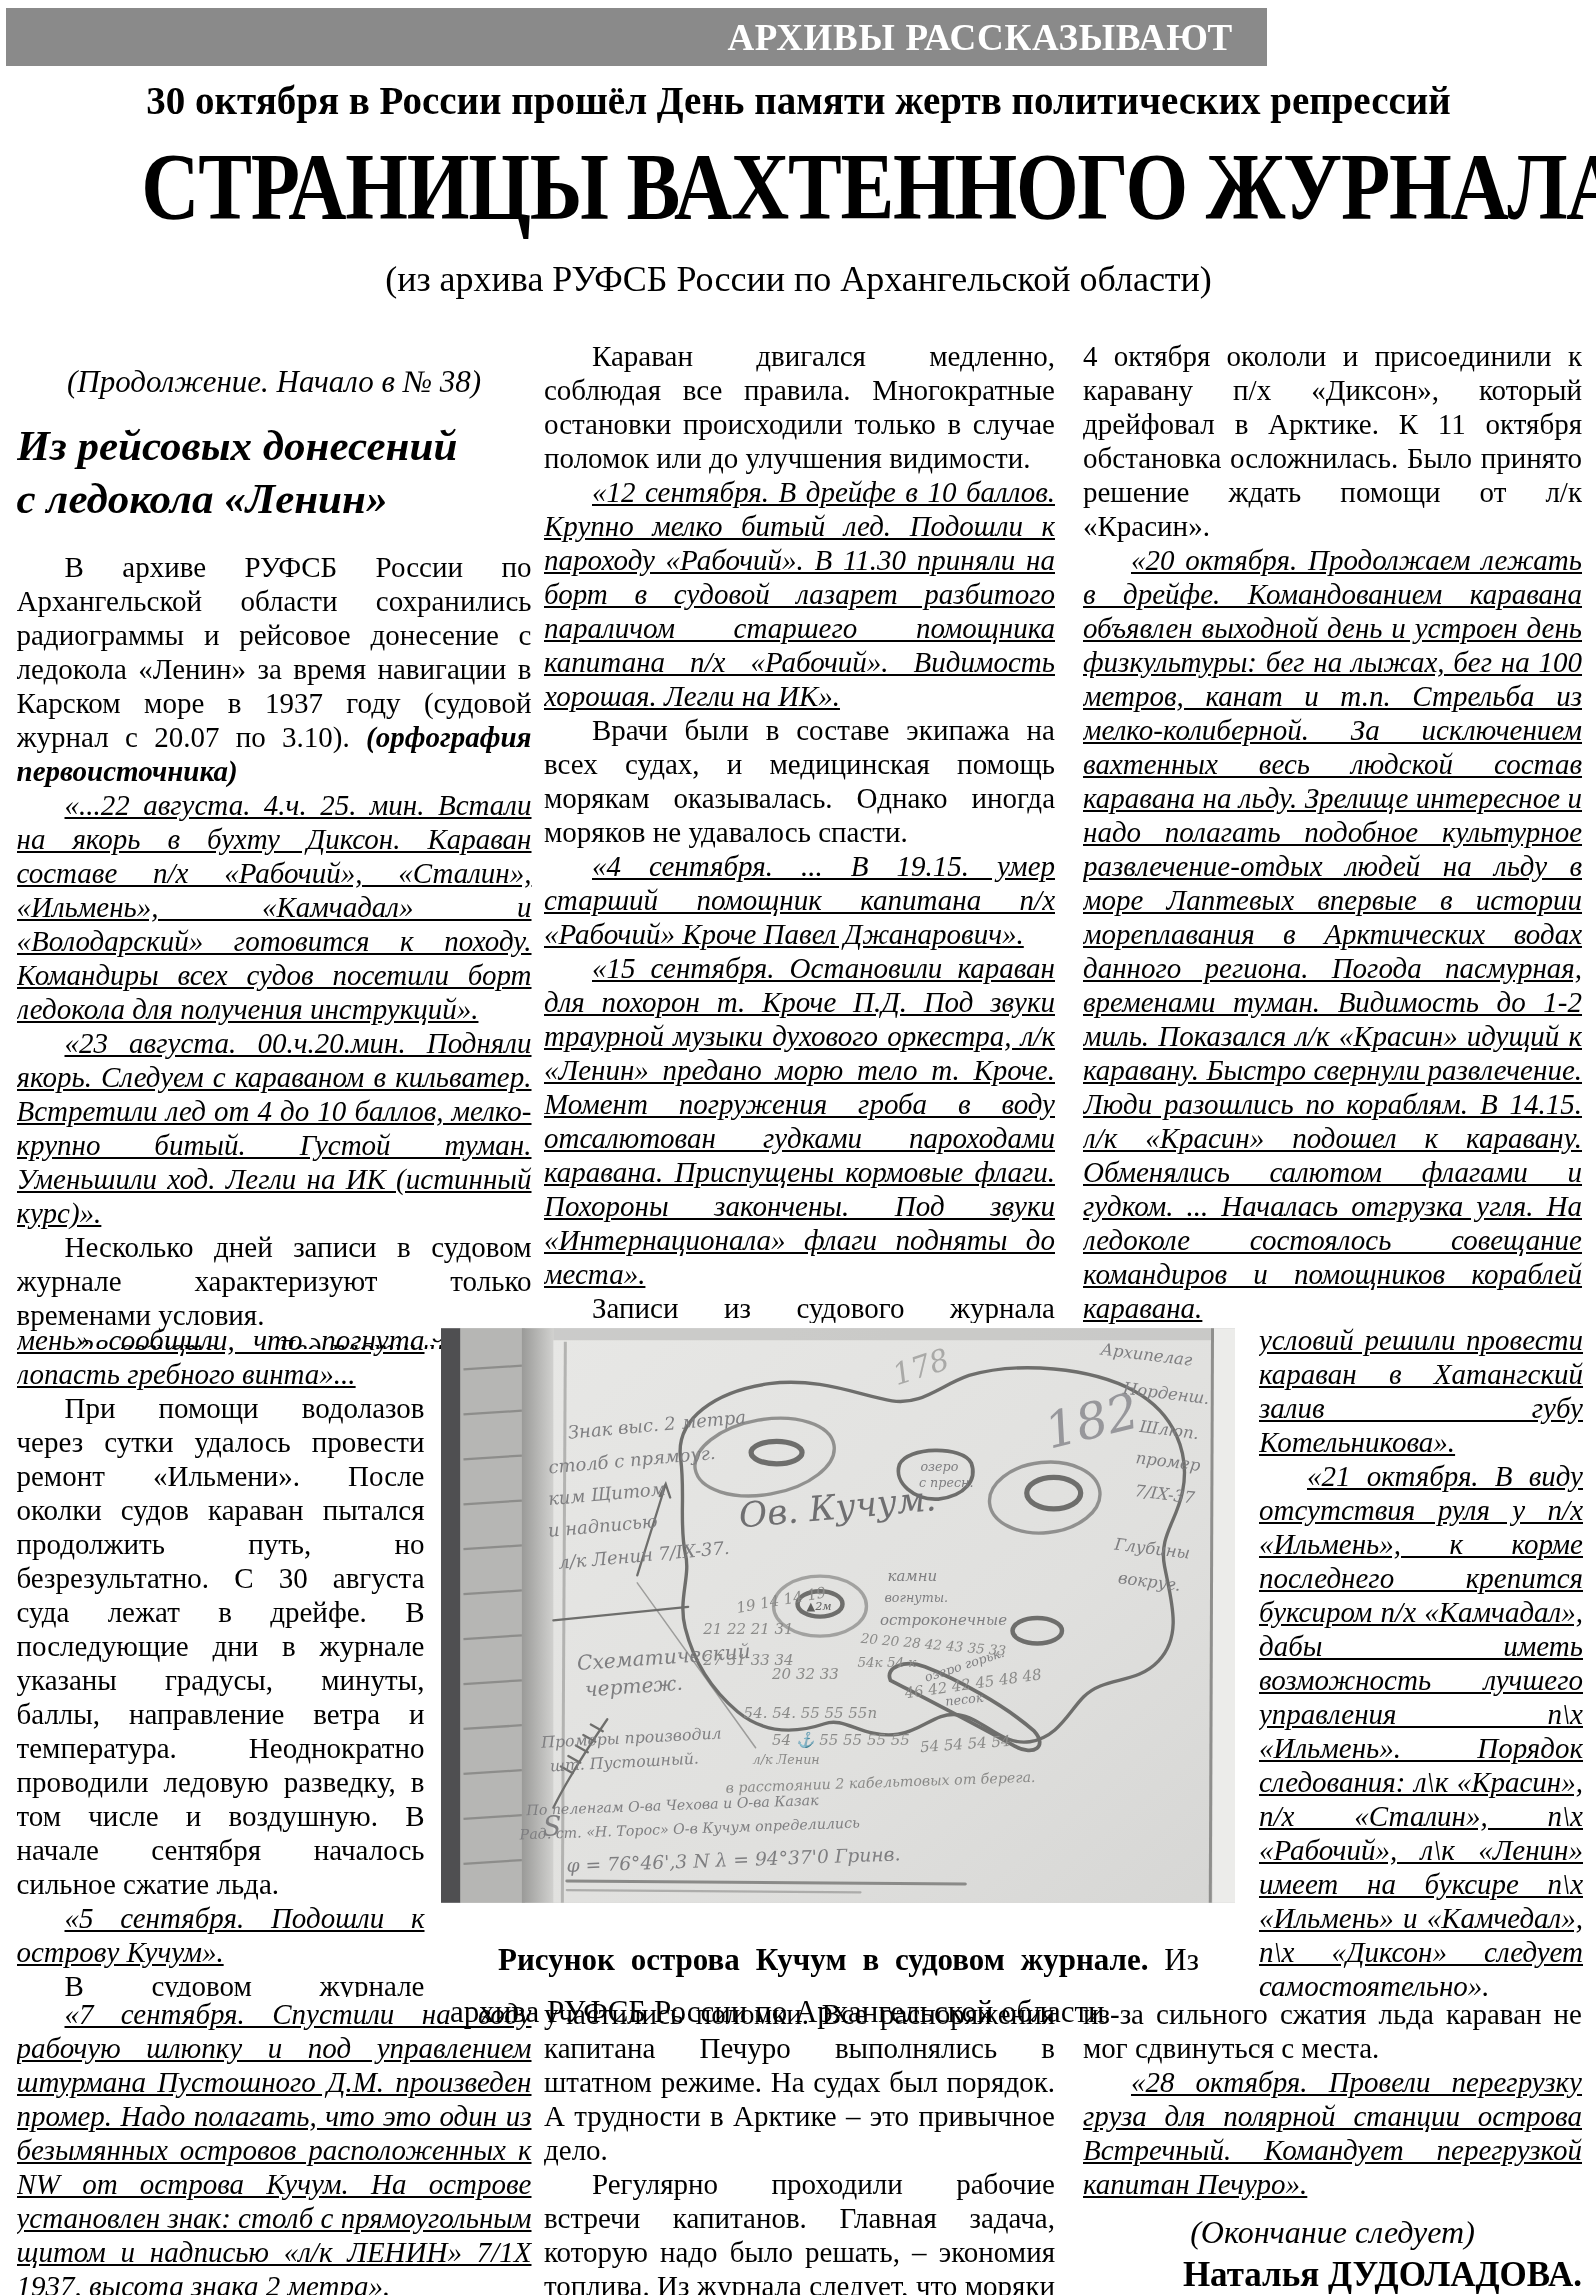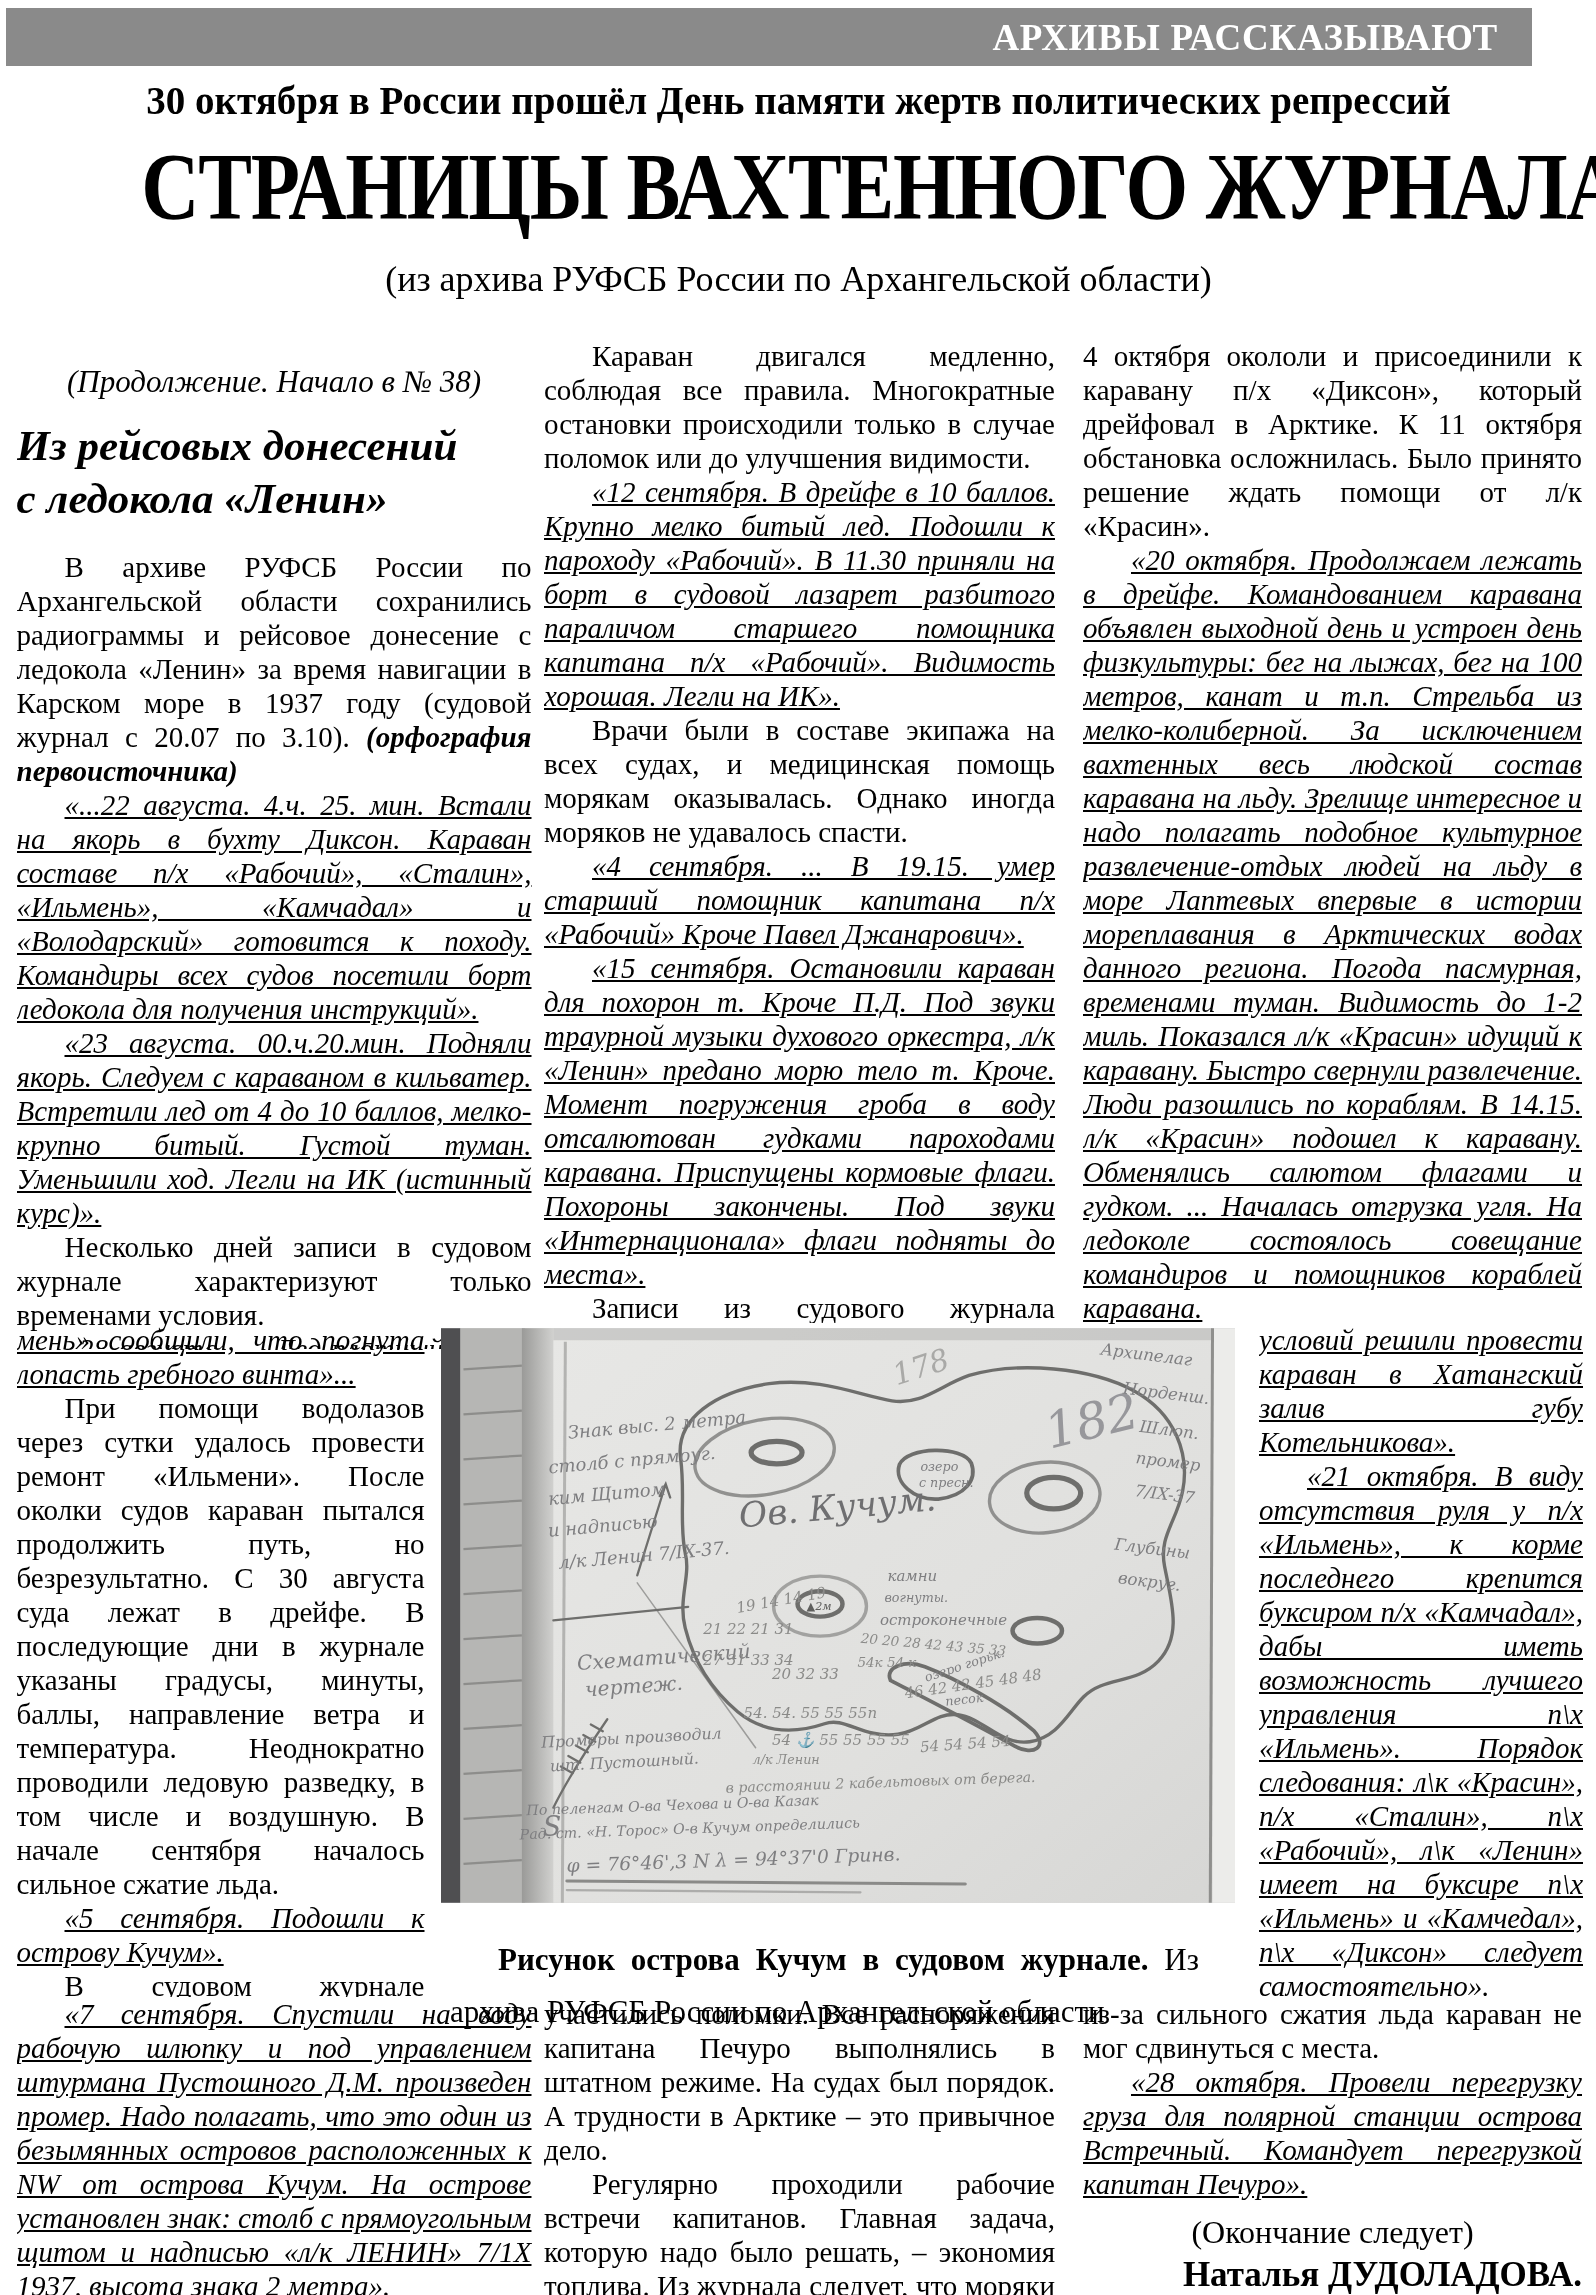--- a/index.html
+++ b/index.html
@@ -2,21 +2,21 @@
 <html style="font-size:12px"><head>
 <meta charset="utf-8">
 <style>
   html,body { margin:0; padding:0; }
   body {
     width:1597px; height:2295px; position:relative; overflow:hidden;
     background:#ffffff; color:#000;
     font-family:"Liberation Serif", serif;
   }
   .banner {
-    position:absolute; left:6px; top:7.5px; width:1526px; height:58px;
+    position:absolute; left:6px; top:7.5px; width:1261px; height:58px;
     background:#8a8a8a; color:#fff; font-weight:bold; font-size:37px;
     line-height:60px; text-align:right; padding-right:34px; box-sizing:border-box;
     letter-spacing:0.7px;
     padding-left:45px;
   }
   .kicker {
     position:absolute; top:78px; left:0; width:100%; text-align:center;
     font-size:39px; font-weight:bold;
   }
   .title-wrap { position:absolute; top:132px; left:0; width:100%; text-align:center; }
@@ -47,21 +47,21 @@
   .c2bot { left:544px;  top:1997px; width:511px; height:299px; }
   .c3bot { left:1083px; top:1997px; width:499px; height:299px; }
 
   .photo {
     position:absolute; left:441px; top:1328px; width:794px; height:575px; margin:0;
   }
   .caption {
     position:absolute; left:450px; top:1903px; width:749px;
     font-size:31px; line-height:52px; text-indent:48px; text-align:justify;
   }
-  .ending { text-align:center; font-size:32px; margin-top:13.5px !important; text-indent:0; }
+  .ending { text-align:center; font-style:italic; font-size:32px; margin-top:13.5px !important; text-indent:0; }
   .author { text-align:right; font-weight:bold; font-size:35px; margin-top:9px !important; text-indent:0; }
 
   .hw { font-family:"DejaVu Serif", serif; font-style:italic; }
 </style>
 </head>
 <body>
 
 <div>
 
   <header class="banner">

